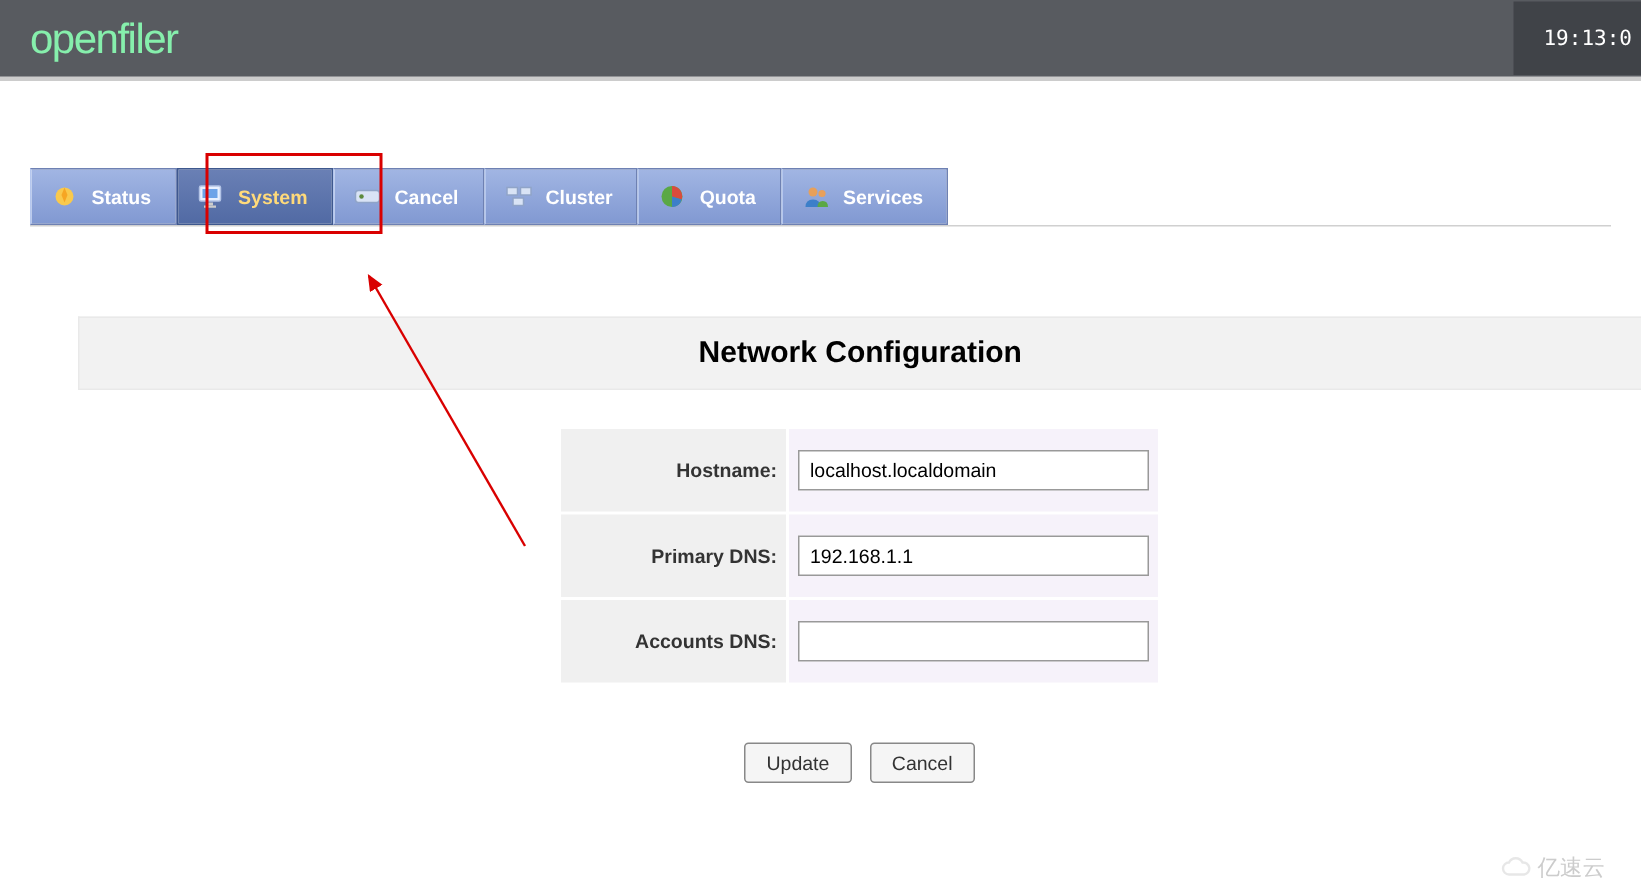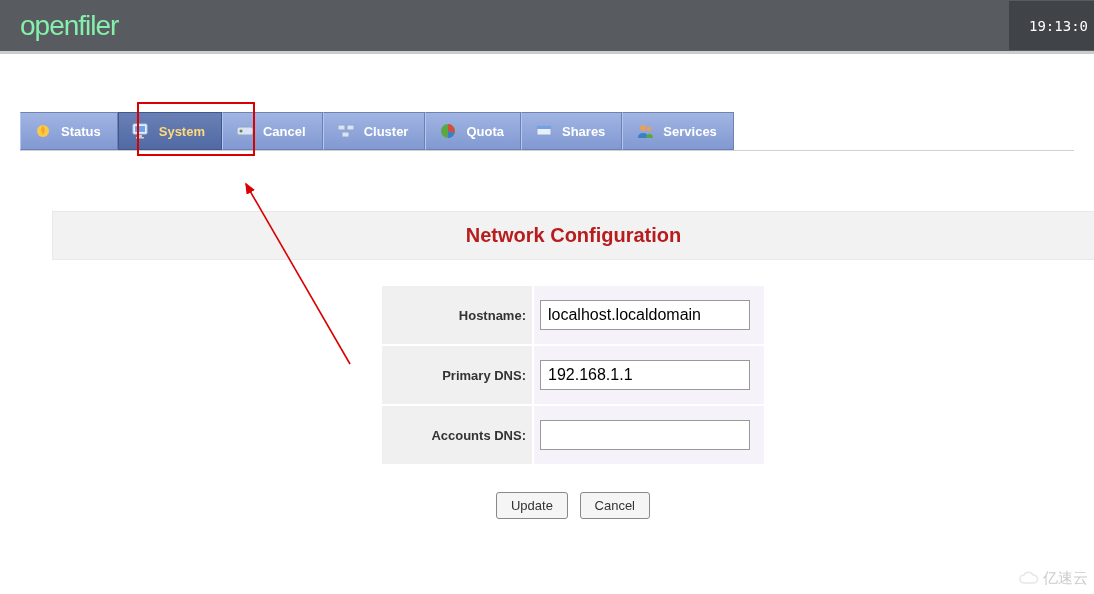--- a/index.html
+++ b/index.html
@@ -91,21 +91,21 @@
     .content-area {
       margin: 60px 0 0 52px;
       padding: 0;
     }
     .panel-title {
       background: #f2f2f2;
       padding: 12px 8px;
       text-align: center;
       font-size: 20px;
       font-weight: bold;
-      color: #b91c1c;
+      color: #000000;
       border: 1px solid #e9e9e9;
       border-right: none;
       margin-bottom: 24px;
     }
     .form-table {
       margin: 0 auto;
       border-collapse: separate;
       border-spacing: 2px;
     }
     .form-table td {
@@ -116,44 +116,44 @@
       text-align: right;
       font-weight: bold;
       color: #333;
       width: 150px;
     }
     .form-table td.input-cell {
       background: #f6f2fa;
       width: 230px;
     }
     .form-table input[type=text] {
-      width: 210px;
+      width: 234px;
       padding: 5px 7px;
       border: 1px solid #999;
       font-family: Arial, sans-serif;
-      font-size: 16px;
+      font-size: 13px;
       background: #fff;
     }
     .btn-row {
       text-align: center;
       margin-top: 26px;
     }
     .btn-row button {
       padding: 5px 14px;
-      margin: 0 4px;
+      margin: 12px 4px;
       background: #f5f5f5;
       border: 1px solid #888;
       border-radius: 3px;
       font-size: 13px;
       cursor: pointer;
       color: #333;
     }
     .watermark {
       position: absolute;
-      right: 6px;
+      right: 24px;
       bottom: 6px;
       color: #ccc;
       font-size: 15px;
       display: flex;
       align-items: center;
       gap: 3px;
       font-family: "Microsoft YaHei", sans-serif;
     }
     .watermark svg { opacity: 0.45; }
   </style>
@@ -215,29 +215,20 @@
       <span class="icon">
         <svg viewBox="0 0 20 18" width="20" height="18">
             <circle cx="10" cy="9" r="7" fill="#5aa845"></circle>
             <path d="M10 9 L10 2 A7 7 0 0 1 16.5 11 Z" fill="#d94b3c"></path>
             <path d="M10 9 L16.5 11 A7 7 0 0 1 10 16 Z" fill="#3c7fc9"></path>
           </svg>
       </span>
       <span>Quota</span>
     </div>
 
-    <div class="tab">
-      <span class="icon">
-        <svg viewBox="0 0 20 18" width="20" height="18">
-            <rect x="3" y="4" width="14" height="9" rx="1" fill="#e8f0ff" stroke="#90a4c8"></rect>
-            <rect x="3" y="4" width="14" height="3" fill="#6da3e8"></rect>
-          </svg>
-      </span>
-      <span>Shares</span>
-    </div>
 
 
     <div class="tab">
       <span class="icon">
         <svg viewBox="0 0 20 18" width="20" height="18">
             <circle cx="8" cy="6" r="3" fill="#e8a05a"></circle>
             <path d="M3 16 Q3 11 8 11 Q13 11 13 16 Z" fill="#3c7fc9"></path>
             <circle cx="14" cy="7" r="2.4" fill="#e8a05a"></circle>
             <path d="M11 16 Q11 12 14.5 12 Q18 12 18 16 Z" fill="#5aa845"></path>
           </svg>

